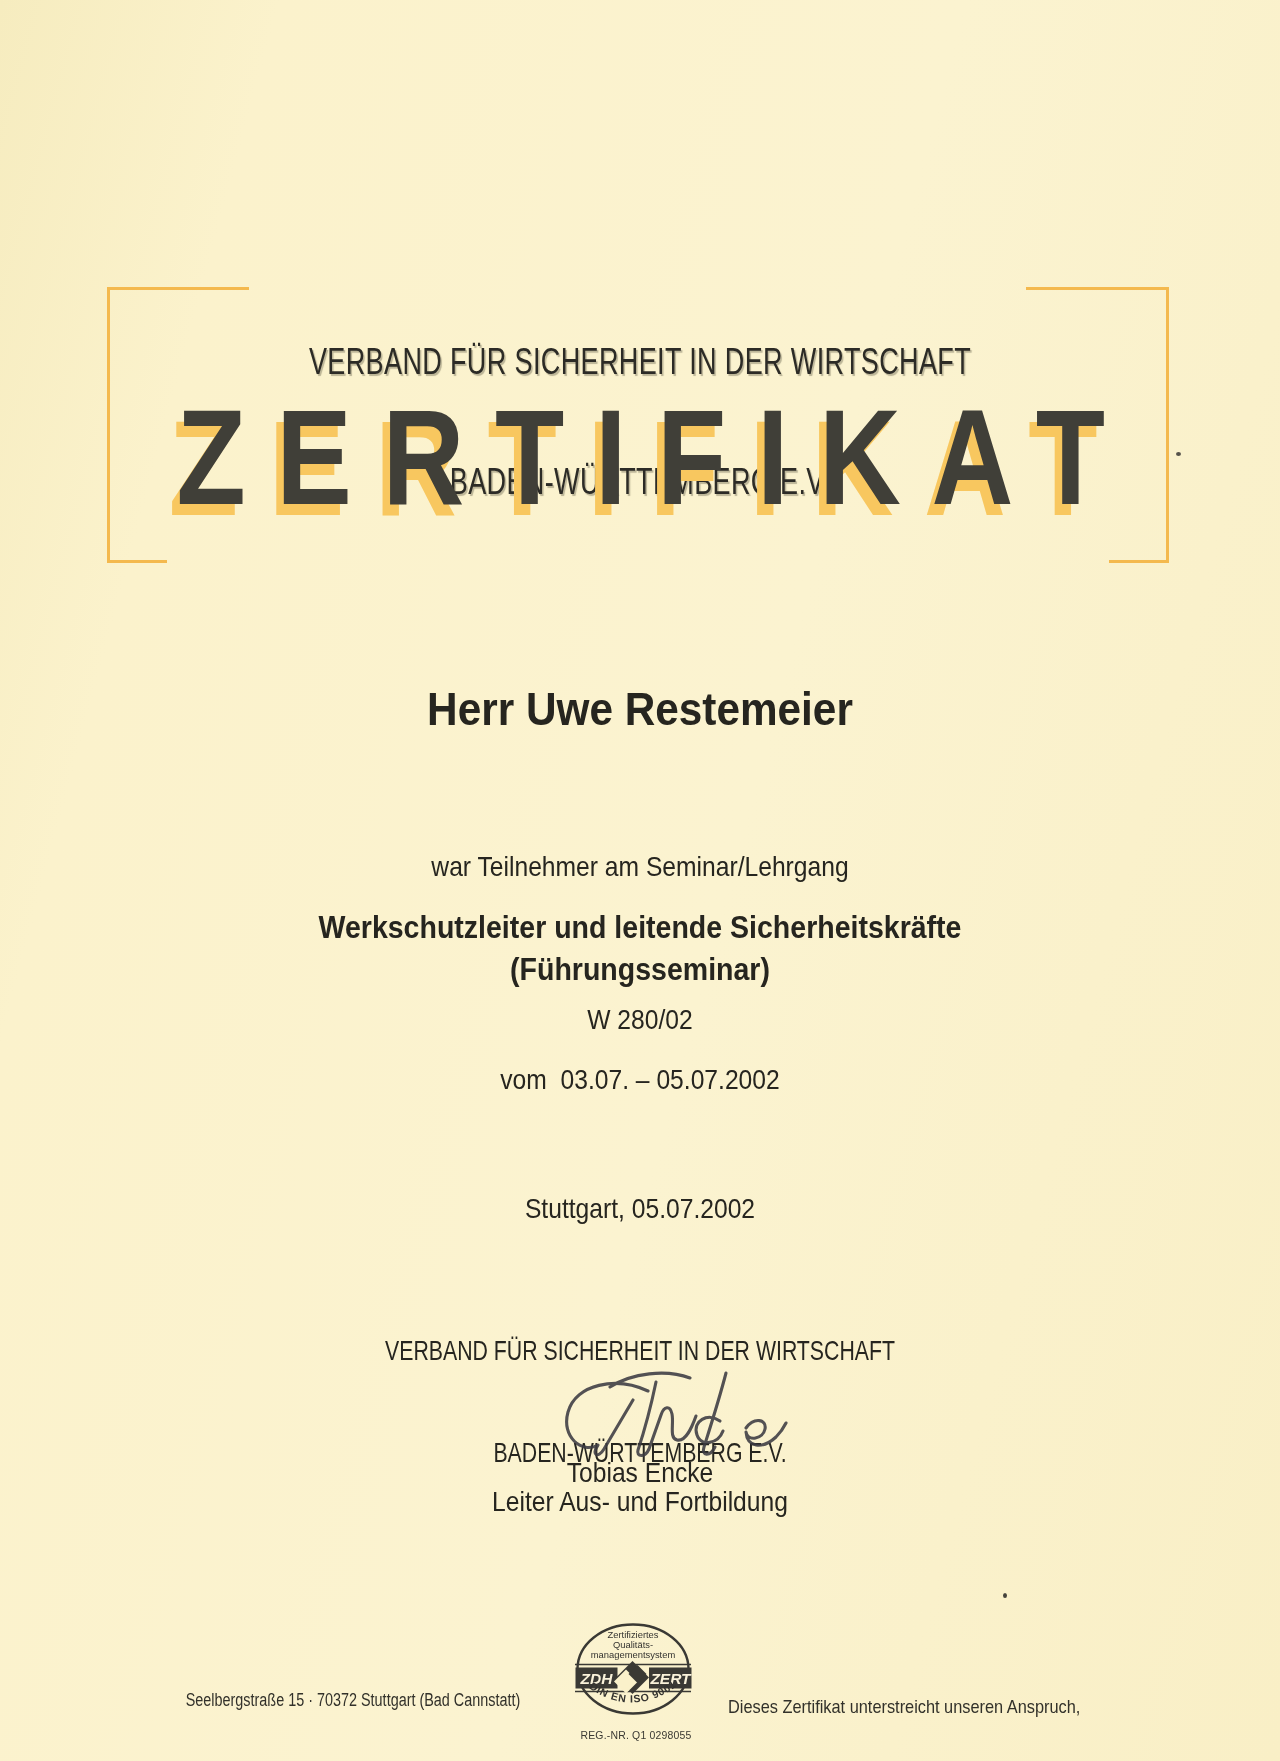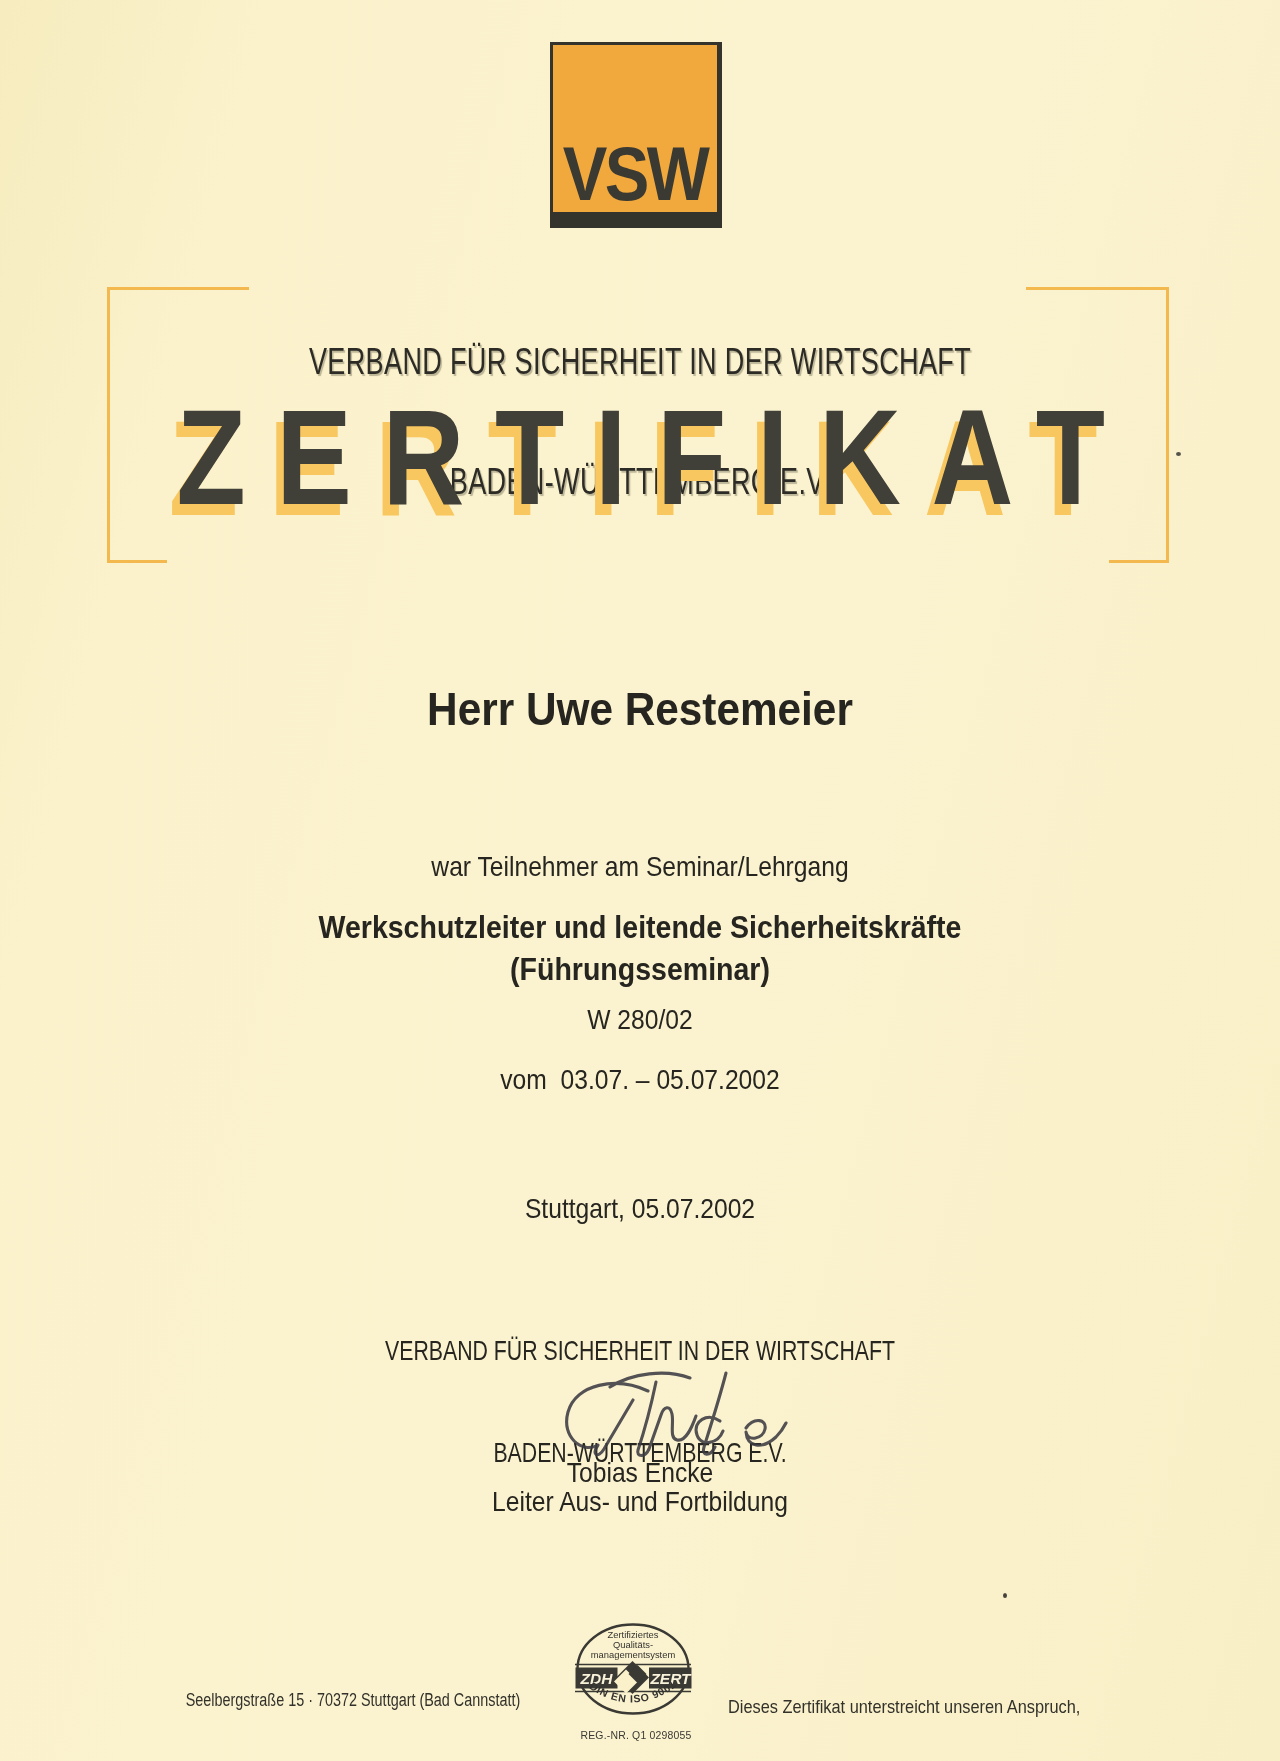--- a/index.html
+++ b/index.html
@@ -46,24 +46,20 @@
               font-size:19px;line-height:27.5px;color:#32312a;
               transform:scaleX(0.86);transform-origin:0 0;white-space:pre;}
   .reg{left:556px;top:1729px;width:160px;text-align:center;font-size:11px;
        color:#3a3933;transform:scaleX(0.95);letter-spacing:0.2px;}
 </style>
 </head>
 <body>
 
 <div class="page">
 
-  <div class="abs logo">
-    <div class="logo-text">VSW</div>
-    <div class="logo-bar"></div>
-  </div>
 
   <div class="abs cline org">
     <div>VERBAND FÜR SICHERHEIT IN DER WIRTSCHAFT</div>
     <div>BADEN-WÜRTTEMBERG E.V.</div>
   </div>
 
   <div class="abs brk" style="left:107px;top:287px;width:142px;height:3px;"></div>
   <div class="abs brk" style="left:1026px;top:287px;width:143px;height:3px;"></div>
   <div class="abs brk" style="left:107px;top:287px;width:3px;height:276px;"></div>
   <div class="abs brk" style="left:1166px;top:287px;width:3px;height:276px;"></div>

